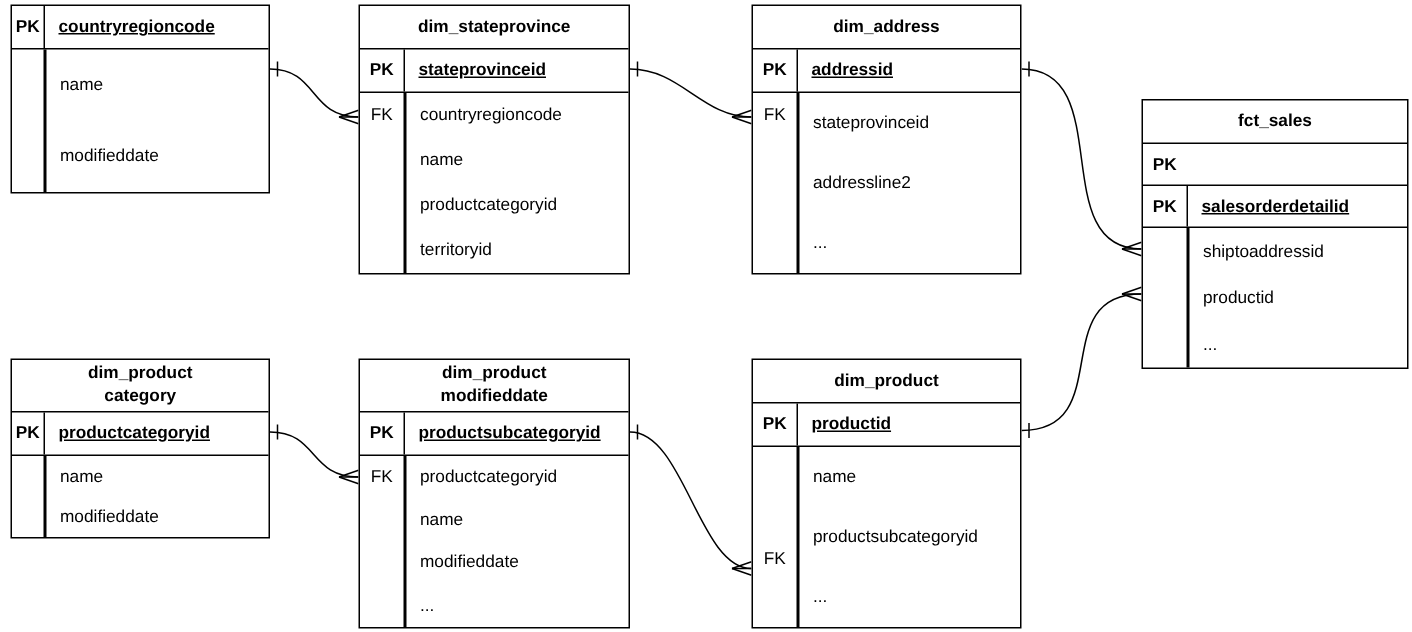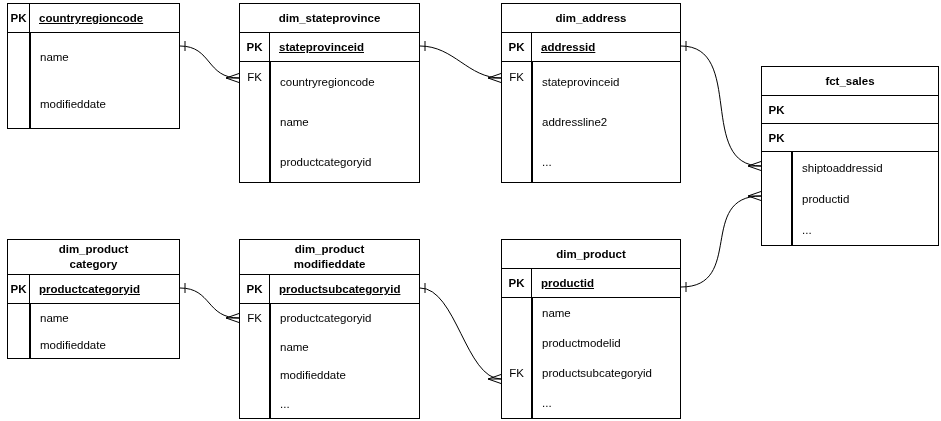--- a/index.html
+++ b/index.html
@@ -195,20 +195,21 @@
           <div class="body-keys" style="width: 29px;">
             <div class="bold-key" style="flex: 1 1 0px; font-weight: normal;">FK</div>
             <div class="" style="flex: 1 1 0px;"></div>
             <div class="" style="flex: 1 1 0px;"></div>
             <div class="" style="flex: 1 1 0px;"></div>
           </div>
           <div class="body-names">
             <div style="flex: 1 1 0px;">countryregioncode</div>
             <div style="flex: 1 1 0px;">name</div>
             <div style="flex: 1 1 0px;">productcategoryid</div>
+            <div style="flex: 1 1 0px;">territoryid</div>
           </div>
         </div>
       </div>
       <div class="entity" style="left: 501px; top: 3px; width: 180px; height: 180px;">
         <div class="entity-title" style="height: 29px;"><span>dim_address</span></div>
         <div class="attr-row pk-row" style="height: 29px;">
           <div class="attr-key bold" style="width: 29px;">PK</div>
           <div class="attr-name key">addressid</div>
         </div>
         <div class="body-group">
@@ -225,20 +226,21 @@
           </div>
         </div>
       </div>
       <div class="entity" style="left: 761px; top: 66px; width: 178px; height: 180px;">
         <div class="entity-title" style="height: 29px;"><span>fct_sales</span></div>
         <div class="attr-row pk-row" style="height: 28px;">
           <div class="attr-key bold" style="width: 29px;">PK</div>
         </div>
         <div class="attr-row pk-row" style="height: 28px;">
           <div class="attr-key bold" style="width: 29px;">PK</div>
+          <div class="attr-name key">salesorderdetailid</div>
         </div>
         <div class="body-group">
           <div class="body-keys" style="width: 29px;">
             <div class="" style="flex: 1 1 0px;"></div>
             <div class="" style="flex: 1 1 0px;"></div>
             <div class="" style="flex: 1 1 0px;"></div>
           </div>
           <div class="body-names">
             <div style="flex: 1 1 0px;">shiptoaddressid</div>
             <div style="flex: 1 1 0px;">productid</div>
@@ -292,20 +294,19 @@
         </div>
         <div class="body-group">
           <div class="body-keys" style="width: 29px;">
             <div class="" style="flex: 1 1 0px;"></div>
             <div class="" style="flex: 1 1 0px;"></div>
             <div class="bold-key" style="flex: 1 1 0px; font-weight: normal;">FK</div>
             <div class="" style="flex: 1 1 0px;"></div>
           </div>
           <div class="body-names">
             <div style="flex: 1 1 0px;">name</div>
-            <div style="flex: 1 1 0px;">productmodelid</div>
             <div style="flex: 1 1 0px;">productsubcategoryid</div>
             <div style="flex: 1 1 0px;">...</div>
           </div>
         </div>
       </div>
     </div>
 </div>
 
 </body></html>

